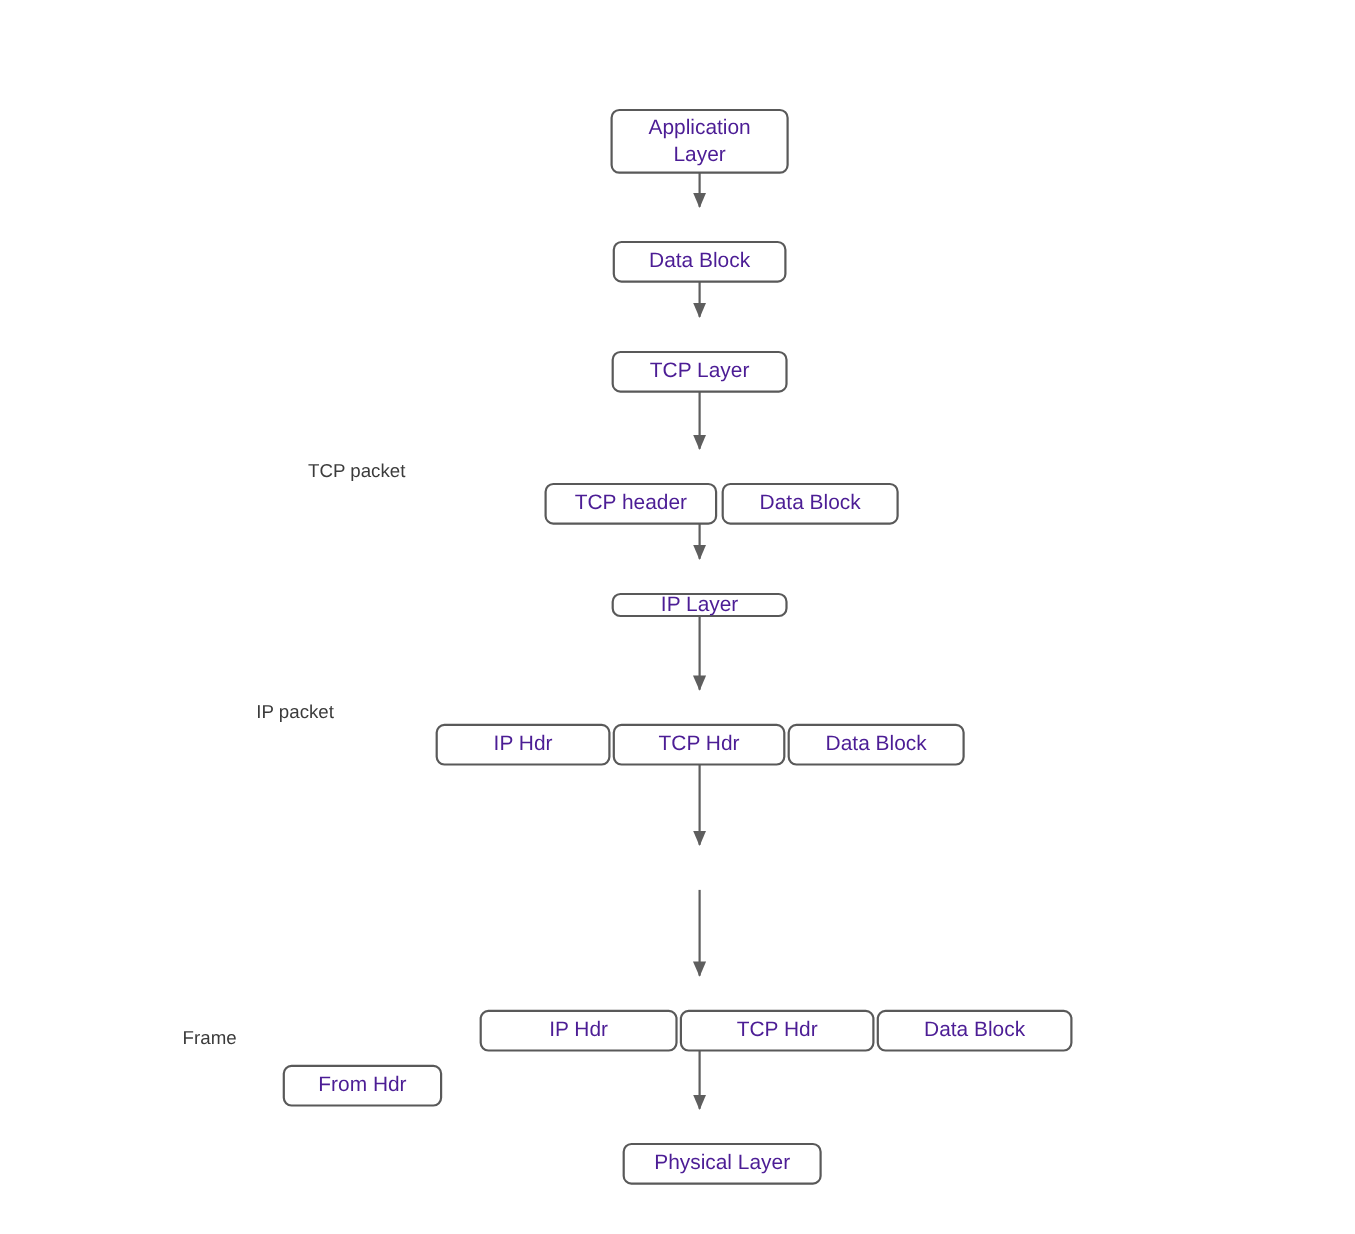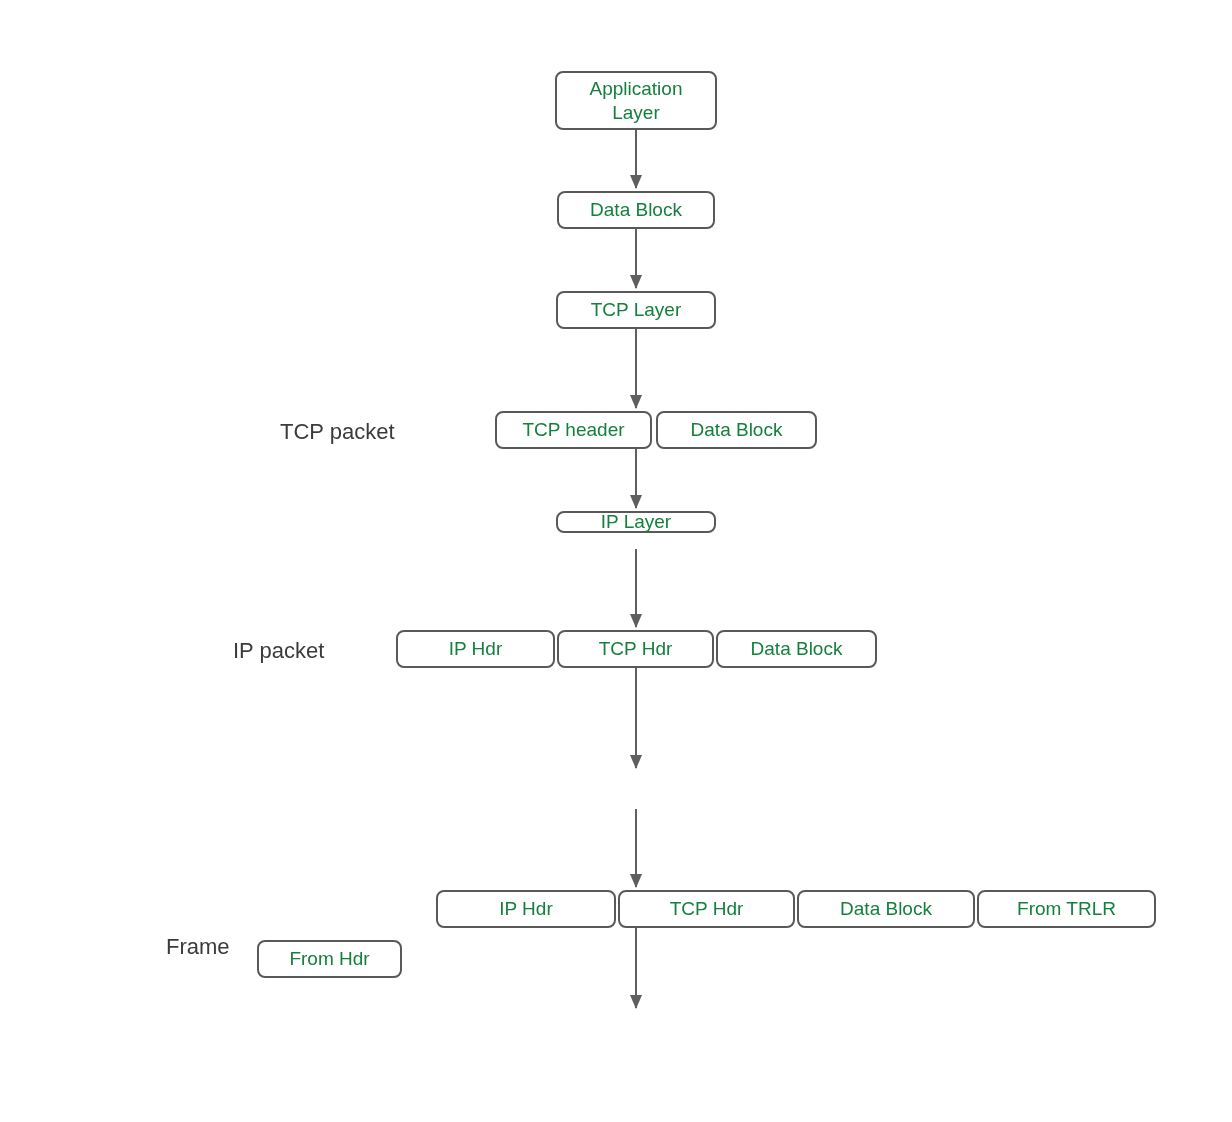--- a/index.html
+++ b/index.html
@@ -20,26 +20,27 @@
     box-sizing: border-box;
     background: #ffffff;
     border: 2px solid #595959;
     border-radius: 8px;
     display: flex;
     align-items: center;
     justify-content: center;
     text-align: center;
     font-size: 19px;
     line-height: 1.25;
-    color: #15803d;
+    color: #4c1d95;
     padding: 0 8px;
+    margin-top: 28px;
   }
   .row-label {
     position: absolute;
-    font-size: 22px;
+    font-size: 17px;
     color: #3b3b3b;
     white-space: nowrap;
   }
   #arrows {
     position: absolute;
     left: 0;
     top: 0;
     pointer-events: none;
   }
   #arrows line {
@@ -84,16 +85,16 @@
   <div class="node" style="left:396px; top:630px; width:159px; height:38px;">IP Hdr</div>
   <div class="node" style="left:557px; top:630px; width:157px; height:38px;">TCP Hdr</div>
   <div class="node" style="left:716px; top:630px; width:161px; height:38px;">Data Block</div>
 
 
   <span class="row-label" style="left:166px; top:898px;margin-top:36px;">Frame</span>
   <div class="node" style="left:257px; top:940px; width:145px; height:38px;text-align:center;">From Hdr</div>
   <div class="node" style="left:436px; top:890px; width:180px; height:38px;">IP Hdr</div>
   <div class="node" style="left:618px; top:890px; width:177px; height:38px;">TCP Hdr</div>
   <div class="node" style="left:797px; top:890px; width:178px; height:38px;">Data Block</div>
-  <div class="node" style="left:977px; top:890px; width:179px; height:38px;">From TRLR</div>
 
+  <div class="node" style="left:566px; top:1011px; width:181px; height:38px;">Physical Layer</div>
 
 </div>
 
 </body></html>

